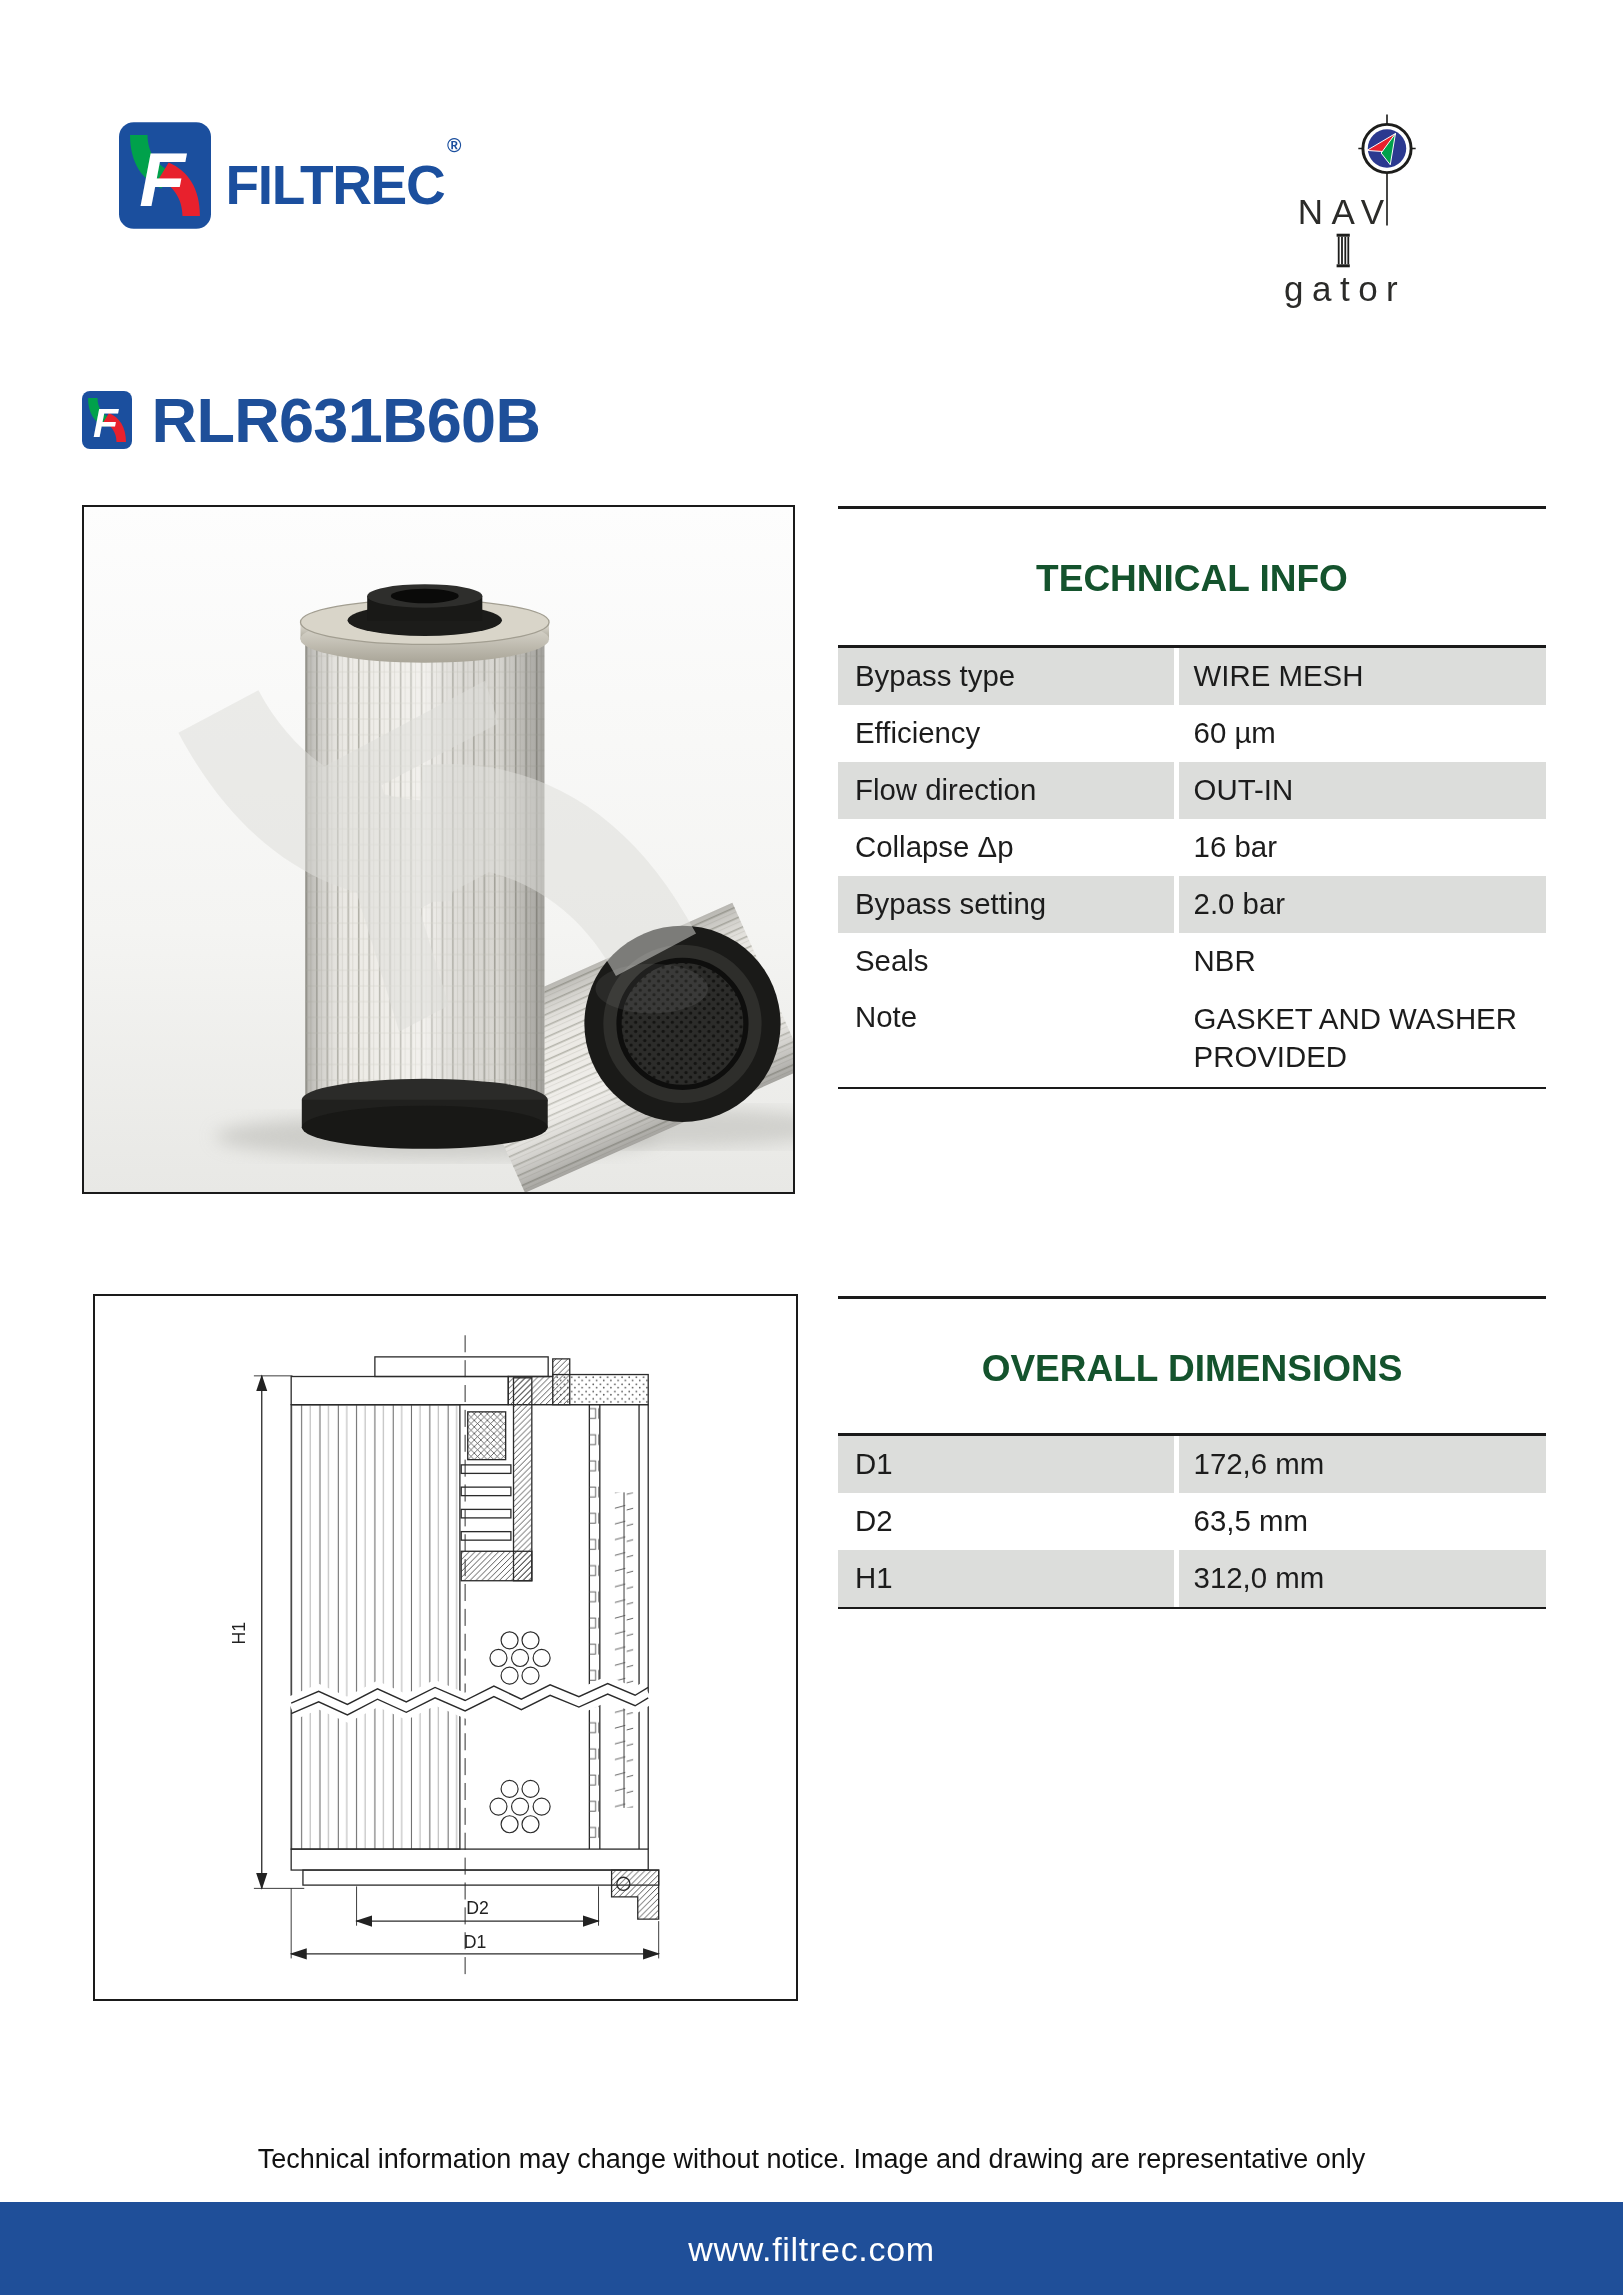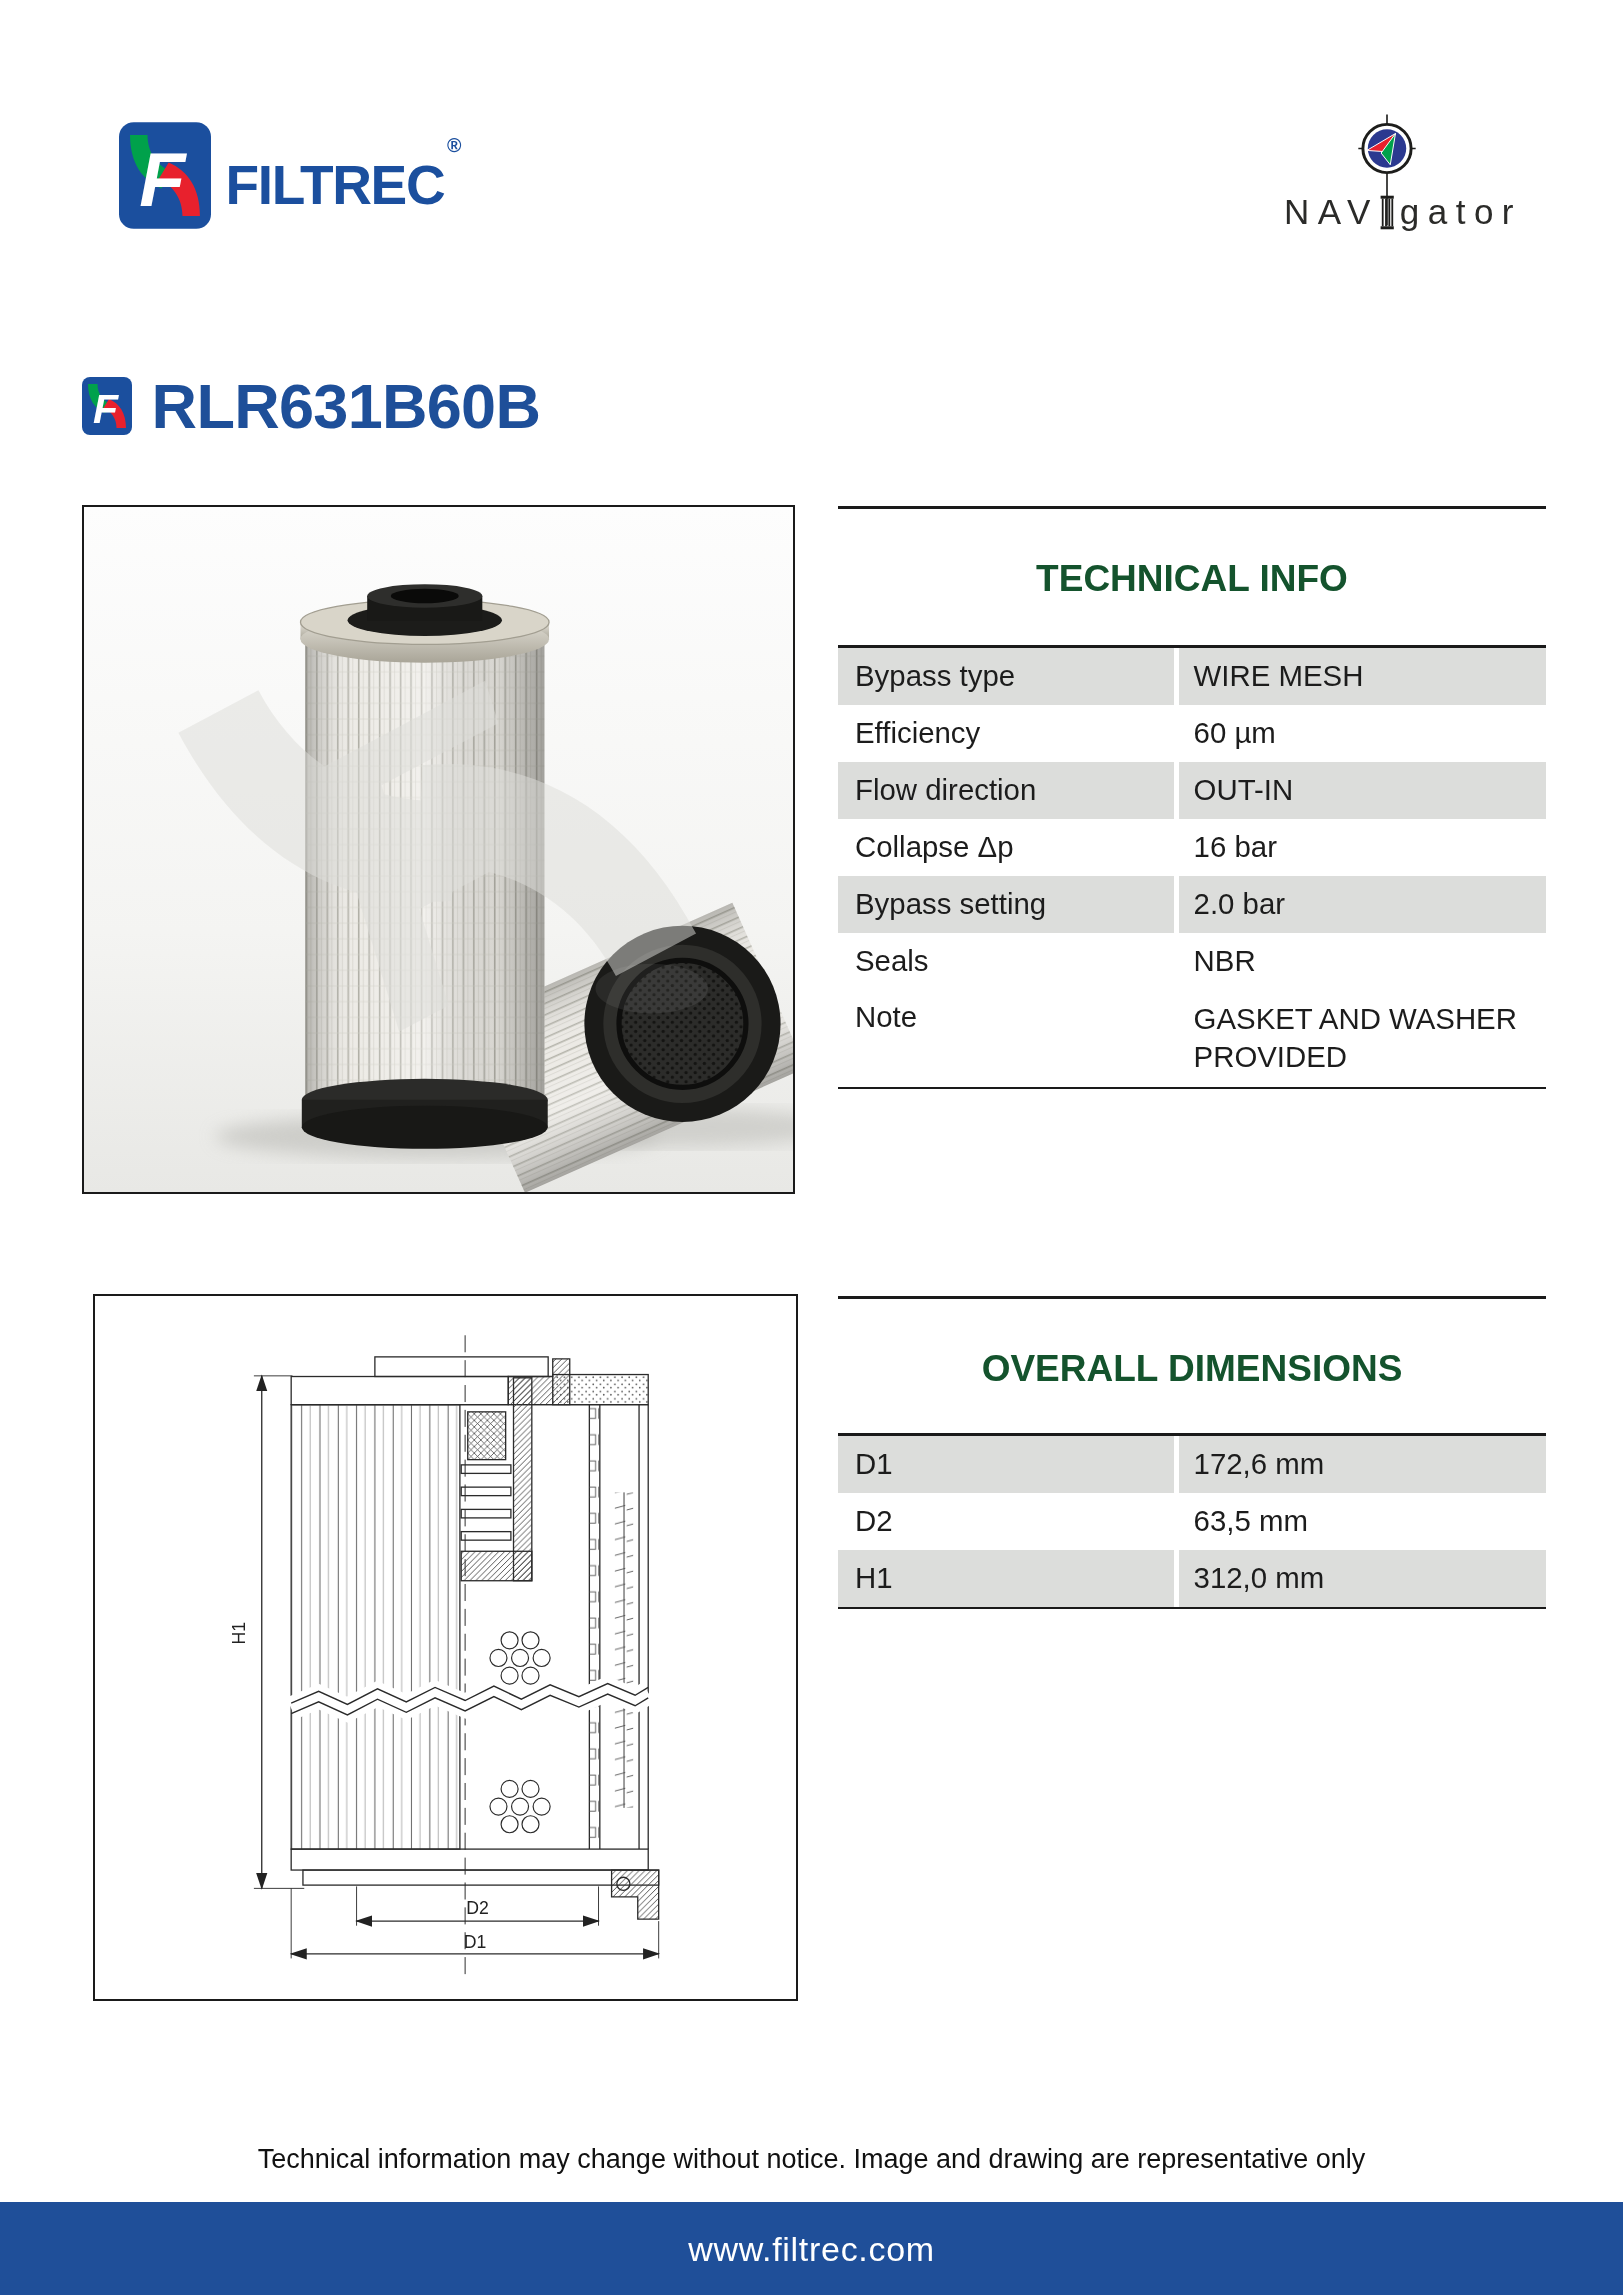--- a/index.html
+++ b/index.html
@@ -13,25 +13,25 @@
   .brand .fmark-big { width:92px; height:107px; display:block; }
   .brand .word { font-size:55px; font-weight:bold; color:#1b4f9e; letter-spacing:-1.3px; margin-left:14.4px; margin-top:31px; }
   .brand .reg { font-size:19.6px; font-weight:bold; color:#1b4f9e; margin-top:11.8px; margin-left:2.6px; }
 
   .crosslogo { position:absolute; left:1262px; top:116px; width:275px; height:115px; }
   .cross-word { display:flex; align-items:flex-start; font-weight:bold; color:#1d1d1b;
                 font-size:73px; line-height:1; letter-spacing:-2px; }
   .cross-word .gap { width:59px; }
   .compass { position:absolute; left:96px; top:-3.9px; width:58px; height:116px; }
   .cross-sub { position:absolute; left:22px; top:76px; display:flex; align-items:center;
-               font-size:35px; color:#2b2b29; letter-spacing:8.5px; font-weight:400; }
+               font-size:35px; color:#2b2b29; letter-spacing:8.5px; font-weight:400;flex-direction:column; }
   .cross-sub .colglyph { width:14.4px; height:37px; margin:0 5.2px 0 1.3px; }
 
   
-  .titlebar { position:absolute; left:82px; top:370px; display:flex; align-items:center; }
+  .titlebar { position:absolute; left:82px; top:384px; display:flex; align-items:center; }
   .titlebar .fmark-small { width:50px; height:58px; display:block; }
   .titlebar .code { margin-left:19.6px; font-size:63px; font-weight:bold; color:#1e4f99; letter-spacing:-0.7px; }
 
   
   .imgbox  { position:absolute; left:82px; top:505px;  width:713px; height:689px; border:2px solid #1a1a1a; background:#fff; }
   .drawbox { position:absolute; left:93px; top:1294px; width:705px; height:707px; border:2px solid #1a1a1a; background:#fff; }
   .imgbox svg, .drawbox svg { position:absolute; left:0; top:0; width:100%; height:100%; }
   .rule { position:absolute; left:838px; width:708px; height:2.6px; background:#1a1a1a; }
   .sect-title { position:absolute; left:838px; width:708px; text-align:center;
                 font-size:37px; font-weight:bold; color:#14532d; letter-spacing:0; }

